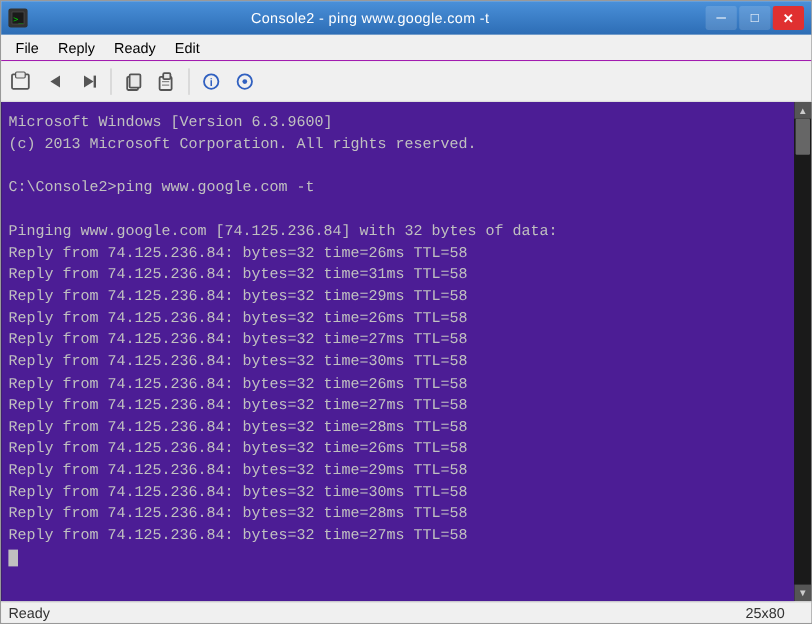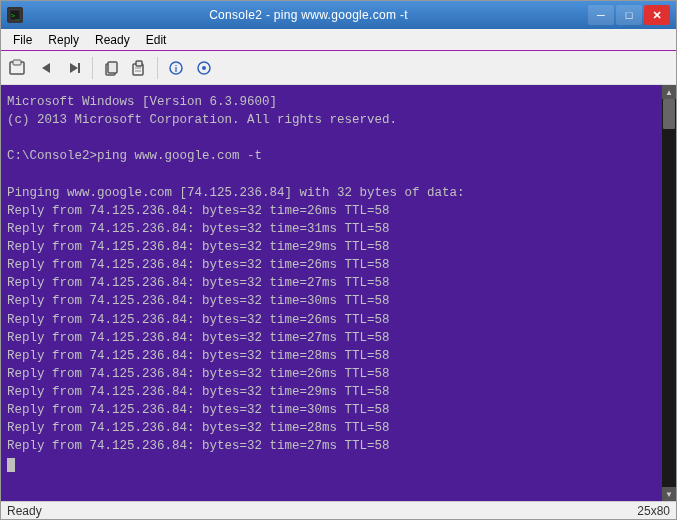--- a/index.html
+++ b/index.html
@@ -236,21 +236,21 @@
 
     .status-text {
       font-size: 12px;
       color: #333;
       flex: 1;
     }
 
     .status-size {
       font-size: 12px;
       color: #333;
-      margin-right: 0;
+      margin-right: 16px;
     }
   </style>
 </head>
 <body>
 
 <div class="window">
 
   <div class="title-bar">
     <div class="title-bar-icon">
       <svg viewBox="0 0 12 12" fill="none">

